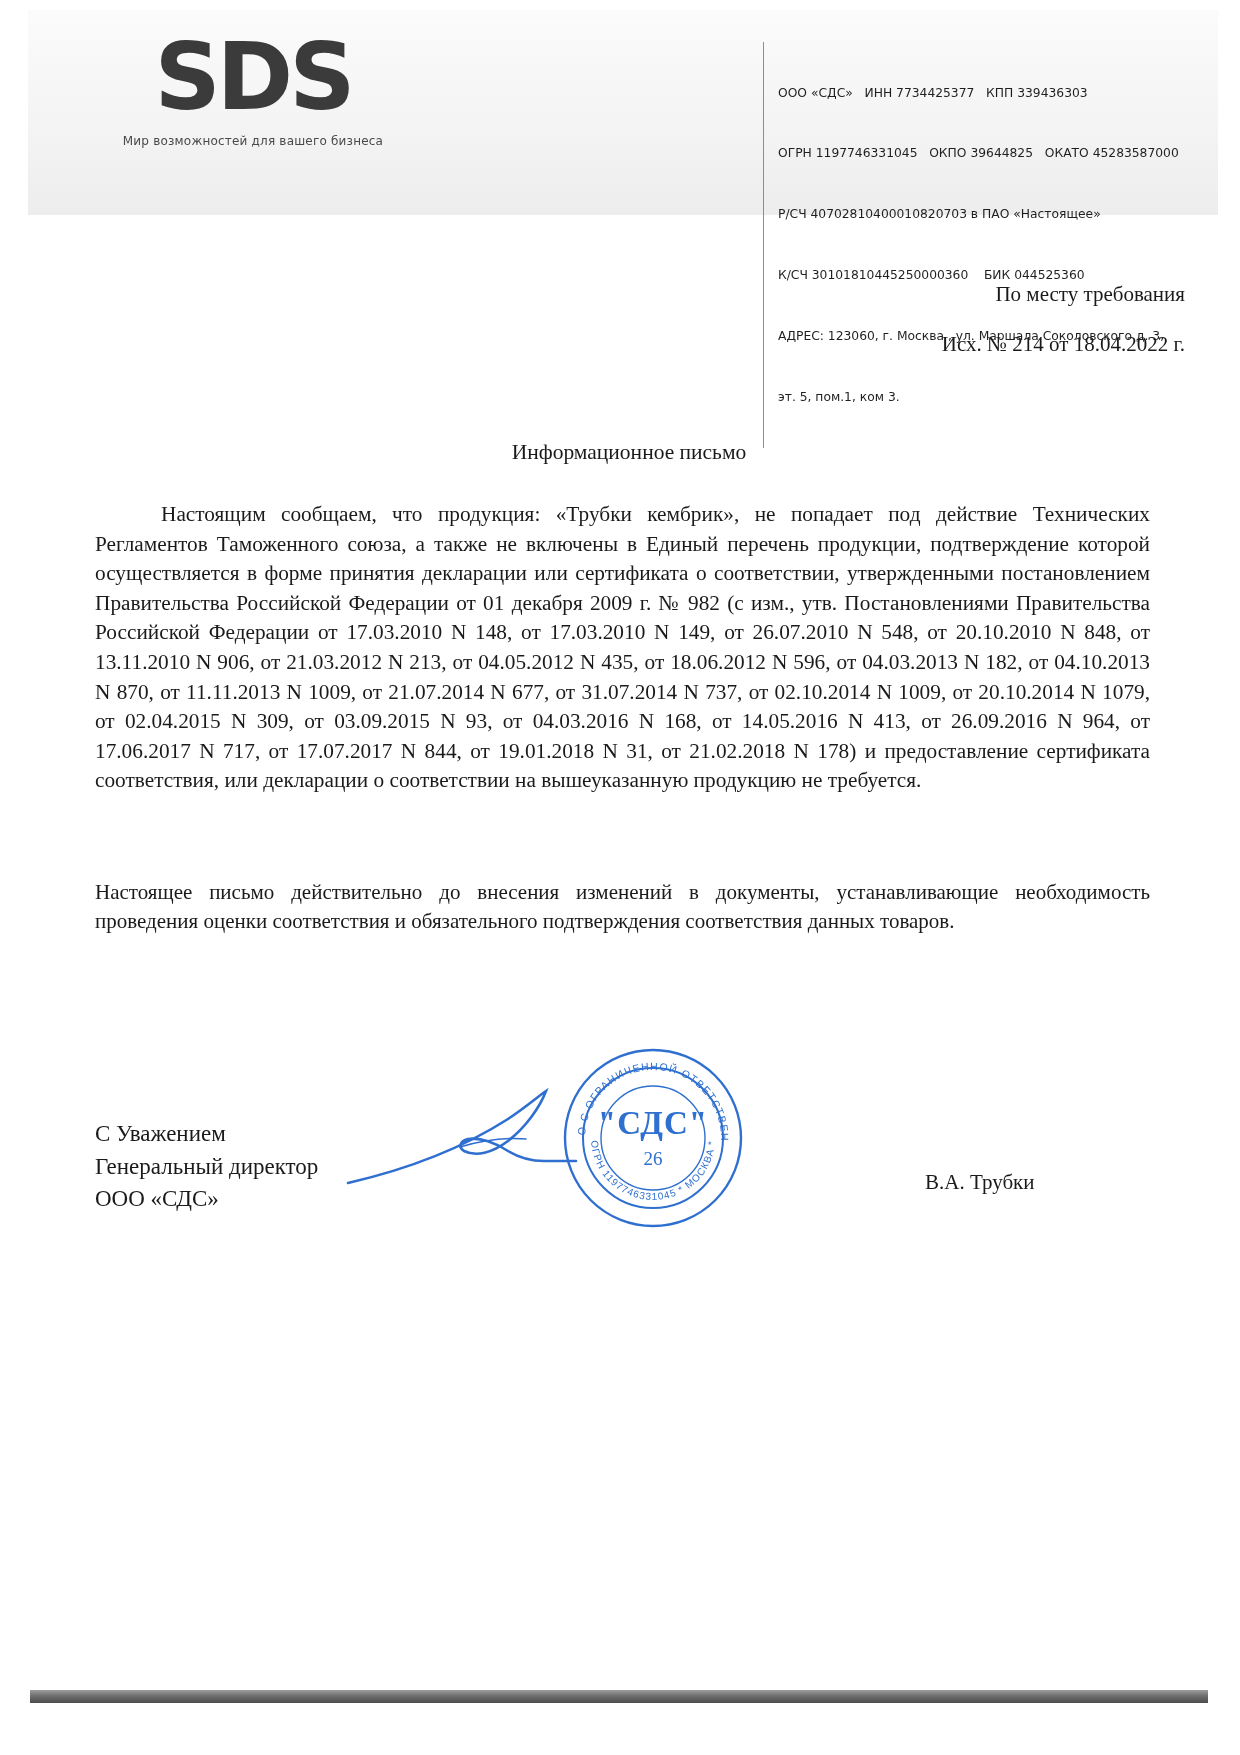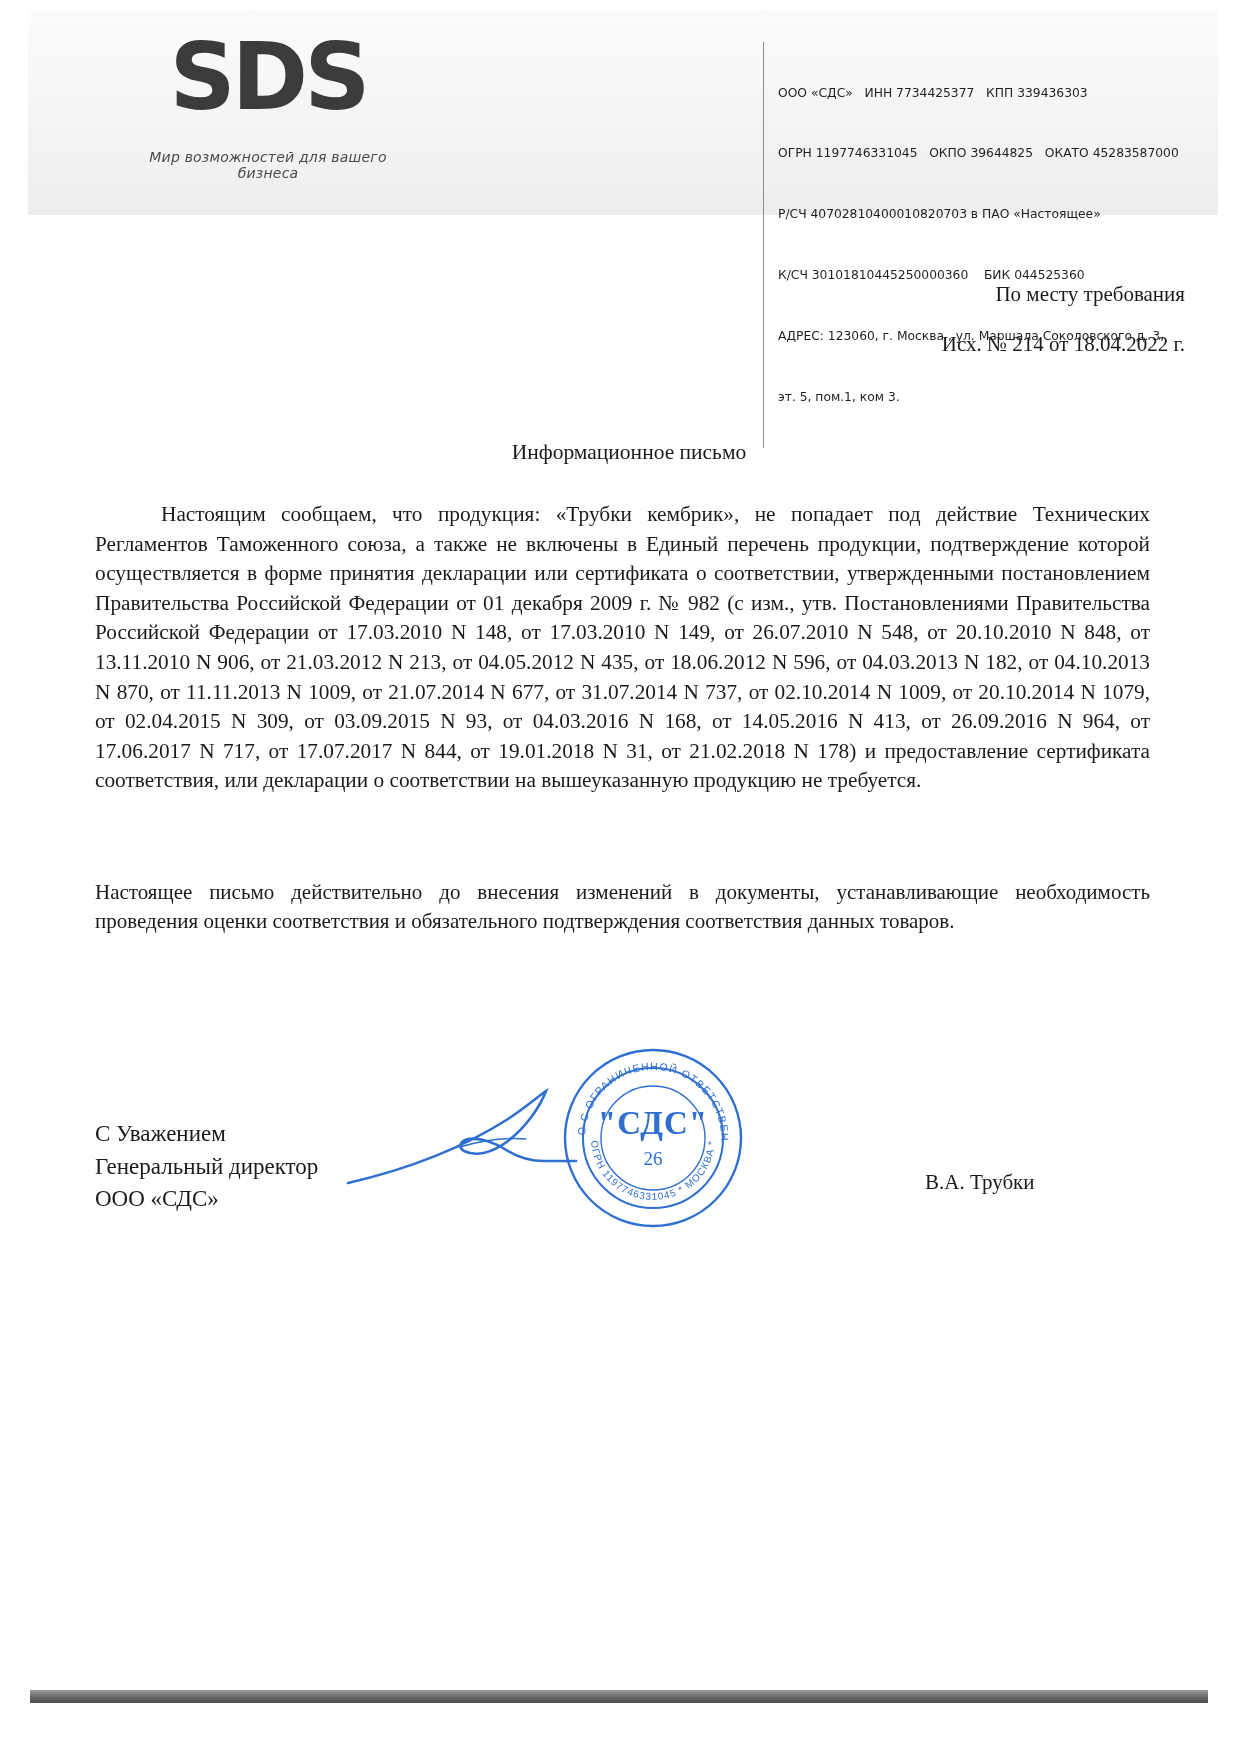--- a/index.html
+++ b/index.html
@@ -20,41 +20,40 @@
   .letterhead {
     position: absolute;
     left: 28px;
     top: 10px;
     width: 1190px;
     height: 205px;
     background: linear-gradient(180deg, #fbfbfb 0%, #f4f4f4 55%, #ededed 100%);
   }
   .logo-block {
     position: absolute;
-    left: 90px;
+    left: 75px;
     top: 22px;
     width: 300px;
     text-align: center;
   }
   .logo-text {
     font-family: "DejaVu Sans", sans-serif;
     font-weight: bold;
     font-size: 92px;
     letter-spacing: -4px;
     line-height: 1;
     color: #3b3b3b;
     -webkit-text-stroke: 0px;
   }
   .logo-tagline {
     font-family: "DejaVu Sans", sans-serif;
-    font-size: 14px;
+    font-size: 12px;
     color: #4a4a4a;
-    margin-top: 25px;
+    margin-top: 10px;
     letter-spacing: 0.2px;
-    font-style: italic;
   }
   .reqs {
     position: absolute;
     left: 735px;
     top: 32px;
     width: 420px;
     border-left: 1px solid #8d8d8d;
     padding-left: 14px;
     font-family: "DejaVu Sans", sans-serif;
     font-size: 12.3px;

